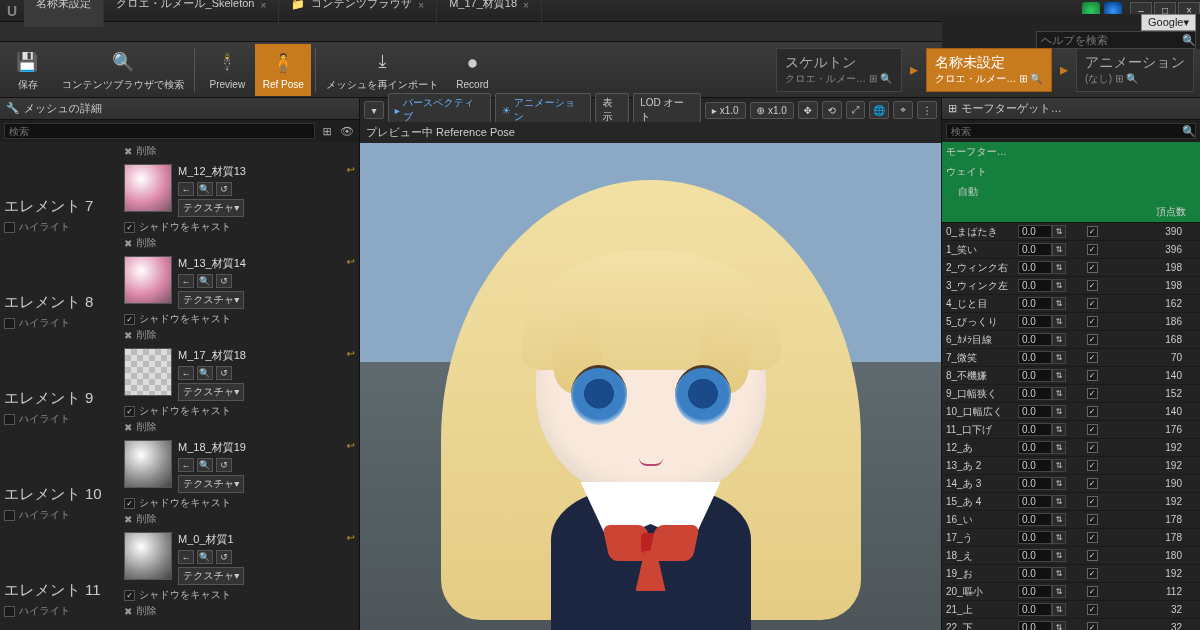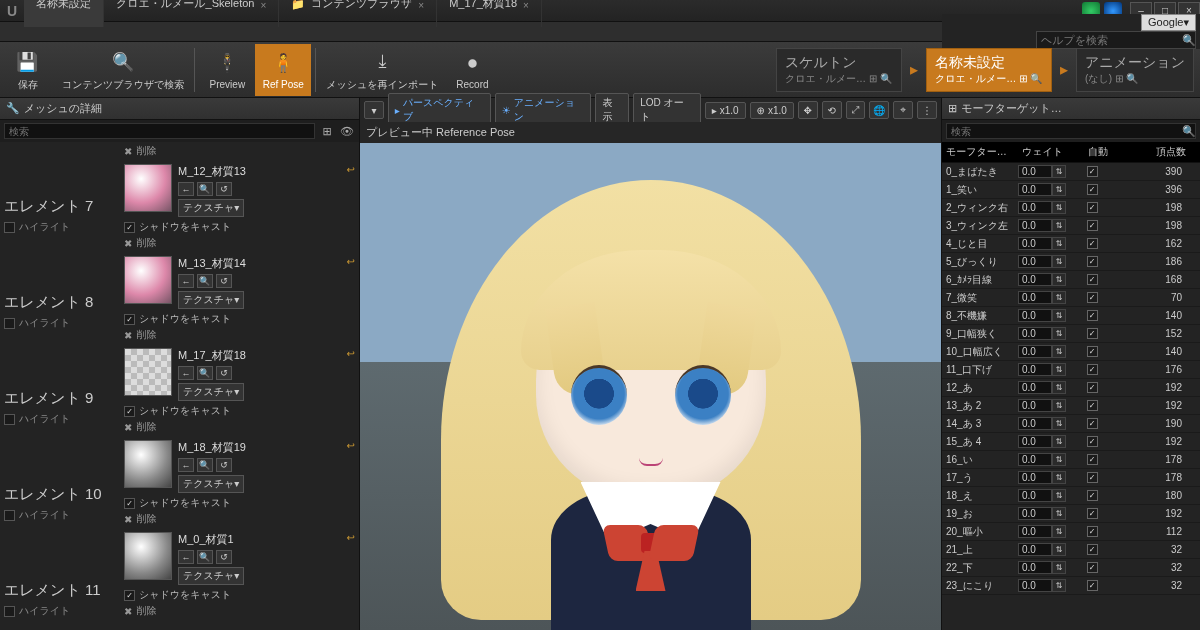--- a/index.html
+++ b/index.html
@@ -96,21 +96,21 @@
 .collar { position:absolute; left:50%; top:302px; transform:translateX(-50%); width:140px; height:60px; background:#fff; clip-path:polygon(0 0,100% 0,80% 100%,50% 70%,20% 100%); }
 .bow { position:absolute; left:50%; top:345px; transform:translateX(-50%); width:90px; height:60px; }
 .bow::before,.bow::after{content:"";position:absolute;top:0;width:44px;height:36px;background:#c43; border-radius:8px;}
 .bow::before{left:0;transform:skewX(12deg);} .bow::after{right:0;transform:skewX(-12deg);}
 .bow .knot{position:absolute;left:50%;top:8px;transform:translateX(-50%);width:20px;height:20px;background:#b22;border-radius:4px;}
 .bow .tail{position:absolute;left:50%;top:26px;transform:translateX(-50%);width:30px;height:40px;background:#c43;clip-path:polygon(30% 0,70% 0,100% 100%,0 100%);}
 
 
 .right { width:258px; background:#232323; display:flex; flex-direction:column; }
 .right .sub { height:18px; background:#2a2a2a; padding:0 6px; display:flex; align-items:center; font-size:10px; color:#aaa; }
-.mt-head { display:flex; background:#000000; font-size:10px; color:#ccc; border-bottom:1px solid #111; }
+.mt-head { display:flex; background:#15803d; font-size:10px; color:#ccc; border-bottom:1px solid #111;flex-direction:column; }
 .mt-head>div { padding:3px 4px; }
 .mt-body { flex:1; overflow:hidden; }
 .mt-row { display:flex; align-items:center; height:18px; font-size:10px; border-bottom:1px solid #1a1a1a; }
 .mt-row .name { width:76px; padding-left:4px; overflow:hidden; white-space:nowrap; }
 .mt-row .spin { width:54px; display:flex; }
 .mt-row .spin .v { width:34px; background:#111; border:1px solid #444; text-align:left; padding:0 3px; }
 .mt-row .spin .a { width:14px; background:#2a2a2a; border:1px solid #444; display:flex; align-items:center; justify-content:center; font-size:8px; }
 .mt-row .auto { width:40px; display:flex; justify-content:center; }
 .mt-row .cnt { flex:1; text-align:right; padding-right:18px; }
 .cbx { width:11px; height:11px; border:1px solid #666; background:#1b1b1b; display:flex; align-items:center; justify-content:center; font-size:8px; }

